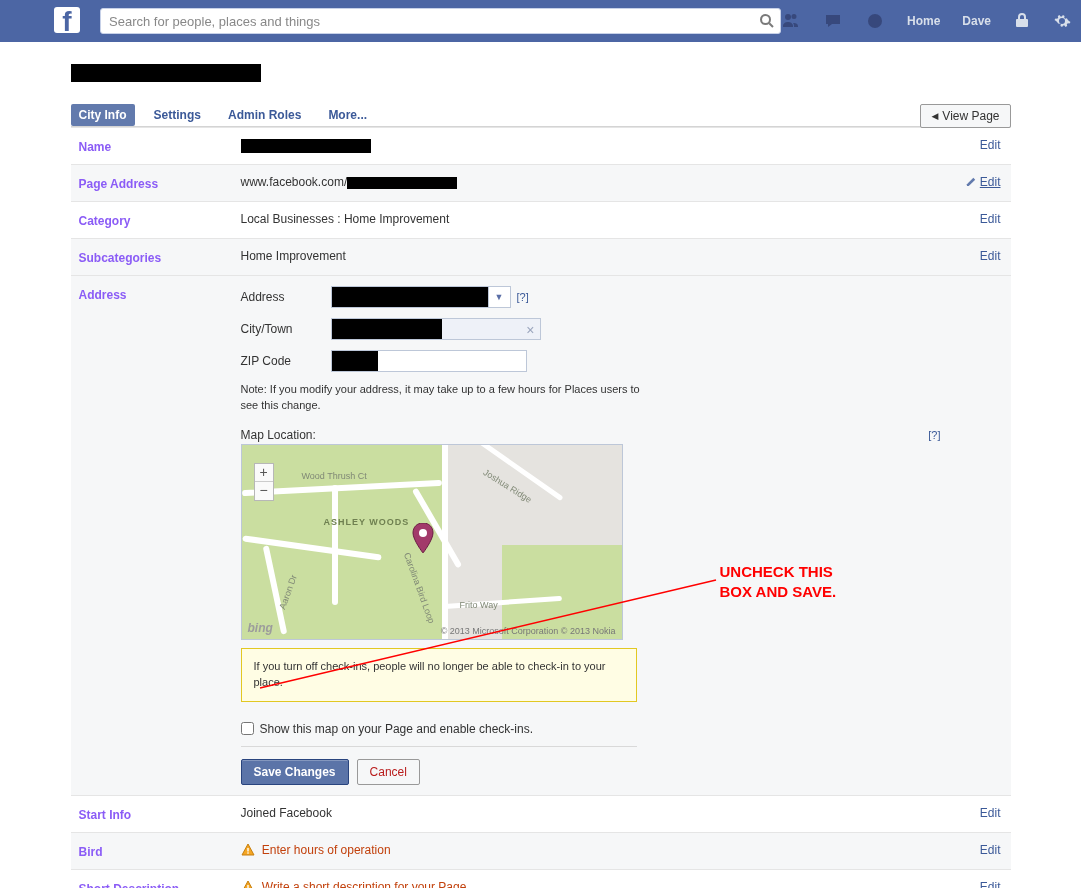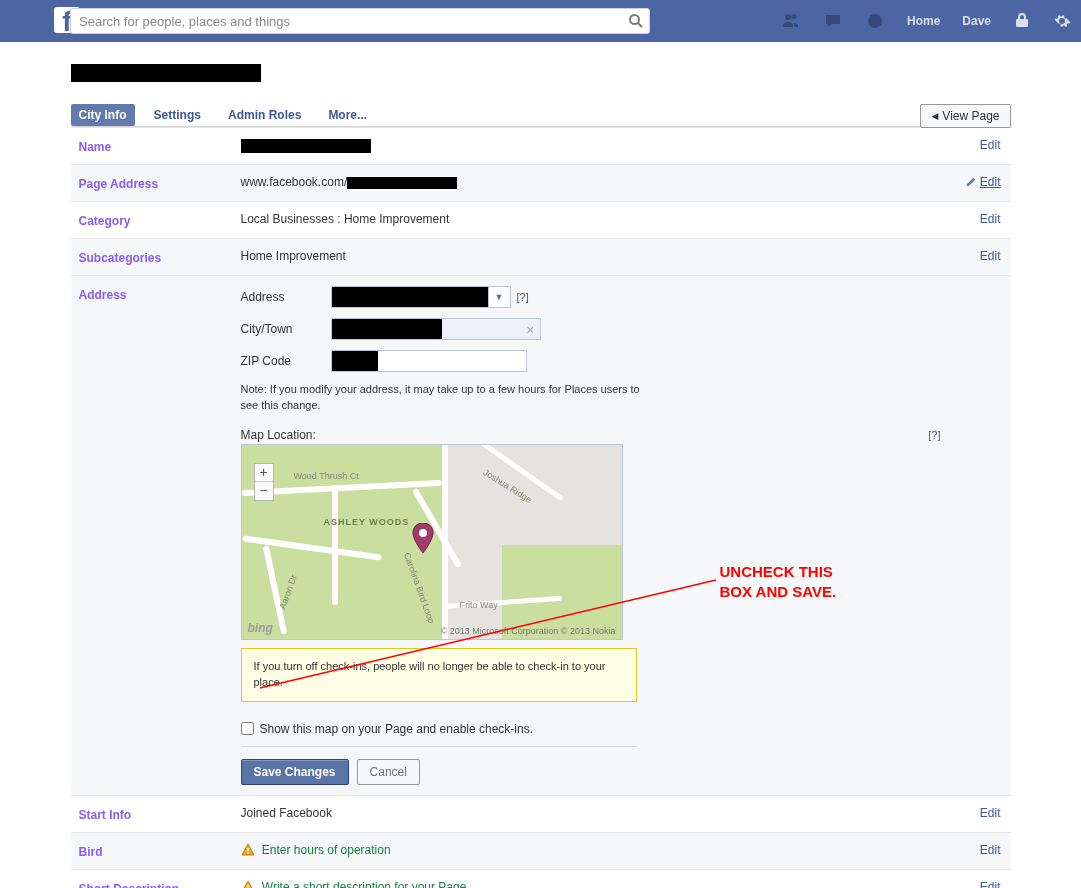--- a/index.html
+++ b/index.html
@@ -2,21 +2,21 @@
 <html><head>
 <meta charset="utf-8">
 <style>
   * { box-sizing: border-box; margin: 0; padding: 0; }
   body { font-family: "Lucida Grande", Tahoma, Verdana, Arial, sans-serif; font-size: 11px; color: #333; background: #fff; }
 
   
   .topbar { background: #4c66a4; height: 42px; display: flex; align-items: center; padding: 0 10px 0 54px; }
   .fb-logo { position: absolute; left: 54px; top: 7px; width: 26px; height: 26px; background: #fff; border-radius: 3px; display: flex; align-items: flex-end; justify-content: center; overflow: hidden; }
   .fb-logo span { font-family: Arial, sans-serif; font-weight: bold; font-size: 28px; color: #4c66a4; line-height: 22px; }
-  .search-wrap { position: relative; margin-left: 16px; width: 580px; text-decoration: underline; }
+  .search-wrap { position: relative; margin-left: 46px; width: 700px; text-decoration: underline; }
   .search-input { width: 100%; height: 26px; border: 1px solid #c7d1e8; border-radius: 3px; padding: 0 28px 0 8px; font-size: 13px; color: #333; }
   .search-input::placeholder { color: #888; }
   .search-icon { position: absolute; right: 6px; top: 5px; width: 16px; height: 16px; fill: #7a7a7a; }
   .topbar-right { margin-left: auto; display: flex; align-items: center; gap: 22px; }
   .notif-icon { width: 20px; height: 20px; fill: #37487c; }
   .top-link { color: #d8dfea; font-size: 12px; font-weight: bold; text-decoration: none; }
   .top-icon-sm { width: 18px; height: 18px; fill: #d8dfea; }
 
   .page-wrap { width: 940px; margin: 0 auto; position: relative; padding-top: 22px; }
 
@@ -68,24 +68,24 @@
   .bing-logo { position: absolute; left: 6px; bottom: 4px; color: #9c9c9c; font-size: 12px; font-style: italic; font-weight: bold; }
   .map-copy { position: absolute; right: 6px; bottom: 3px; color: #777; font-size: 9px; }
 
   .warning-box { margin-top: 8px; width: 396px; background: #fffde4; border: 1px solid #e2c822; padding: 10px 12px; font-size: 11px; color: #333; line-height: 1.45; }
   .check-row { margin-top: 20px; display: flex; align-items: center; gap: 6px; font-size: 12px; color: #333; }
   .check-row input { width: 13px; height: 13px; }
   .divider { border-top: 1px solid #d9d9d9; margin-top: 10px; width: 396px; }
 
   .btn-row { margin-top: 12px; display: flex; gap: 8px; }
   .btn-primary { background: #5b74a8; border: 1px solid #29447e; color: #fff; font-weight: bold; font-size: 12px; padding: 5px 12px; border-radius: 2px; cursor: pointer; box-shadow: inset 0 1px 0 rgba(255,255,255,0.25); }
-  .btn-secondary { background: #f6f7f8; border: 1px solid #999; color: #737373; font-size: 12px; padding: 5px 12px; border-radius: 2px; cursor: pointer; }
+  .btn-secondary { background: #f6f7f8; border: 1px solid #999; color: #b91c1c; font-size: 12px; padding: 5px 12px; border-radius: 2px; cursor: pointer; }
 
   .warn-tri { width: 14px; height: 14px; vertical-align: -3px; margin-right: 4px; }
-  .link-blue { color: #15803d; text-decoration: none; cursor: pointer; }
+  .link-blue { color: #c2410c; text-decoration: none; cursor: pointer; }
 
   
   .annotation-text { position: absolute; color: #ff0000; font-family: Arial, sans-serif; font-size: 15px; line-height: 1.35; }
   .annotation-line { position: absolute; pointer-events: none; }
 </style>
 </head>
 <body>
 
 <div class="topbar">
   <div class="fb-logo">
@@ -208,21 +208,21 @@
           <div class="map-green"></div>
           <div class="map-green2"></div>
           <div class="road" style="left:0;top:40px;width:200px;height:6px;transform:rotate(-3deg);border-radius:3px;"></div>
           <div class="road" style="left:90px;top:40px;width:6px;height:120px;border-radius:3px;"></div>
           <div class="road" style="left:0;top:100px;width:140px;height:6px;transform:rotate(8deg);border-radius:3px;"></div>
           <div class="road" style="left:30px;top:100px;width:6px;height:90px;transform:rotate(-12deg);border-radius:3px;"></div>
           <div class="road" style="left:150px;top:80px;width:90px;height:6px;transform:rotate(60deg);border-radius:3px;"></div>
           <div class="road" style="left:200px;top:0;width:6px;height:196px;"></div>
           <div class="road" style="left:200px;top:155px;width:120px;height:5px;transform:rotate(-4deg);border-radius:3px;"></div>
           <div class="road" style="left:220px;top:20px;width:110px;height:5px;transform:rotate(35deg);border-radius:3px;"></div>
-          <div class="road-text" style="left:52px;top:26px;">Wood Thrush Ct</div>
+          <div class="road-text" style="left:60px;top:26px;">Wood Thrush Ct</div>
           <div class="aw-label" style="left:82px;top:72px;">ASHLEY WOODS</div>
           <div class="road-text" style="left:28px;top:142px;transform:rotate(-70deg);">Aaron Dr</div>
           <div class="road-text" style="left:140px;top:138px;transform:rotate(70deg);">Carolina Bird Loop</div>
           <div class="road-text" style="left:218px;top:155px;">Frito Way</div>
           <div class="road-text" style="left:238px;top:36px;transform:rotate(32deg);">Joshua Ridge</div>
           <svg class="map-pin" width="22" height="30" viewBox="0 0 22 30">
               <path d="M11 0C5 0 1 4 1 10c0 7 10 20 10 20s10-13 10-20C21 4 17 0 11 0z" fill="#a23a6a" stroke="#6b1f44"></path>
               <circle cx="11" cy="10" r="4" fill="#fff"></circle>
             </svg>
           <div class="zoom-ctl">

